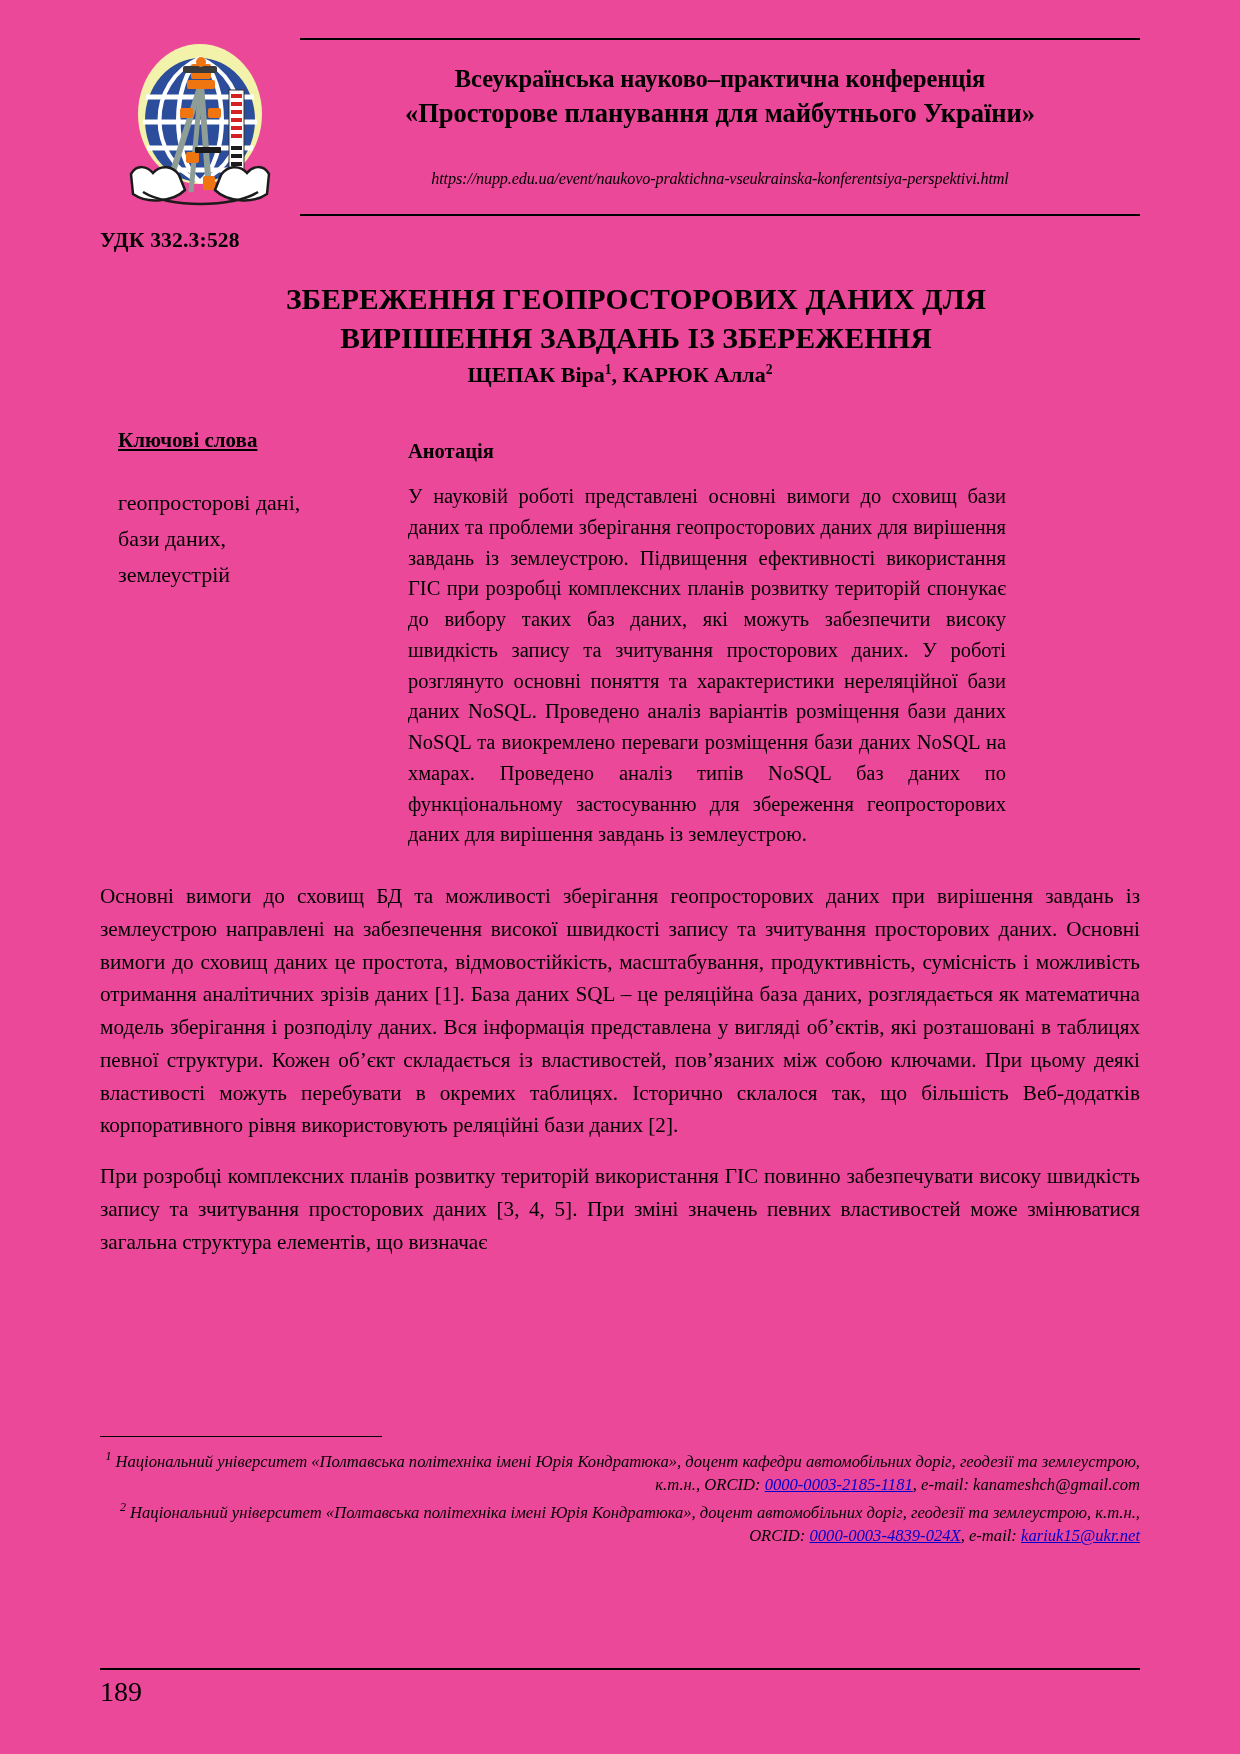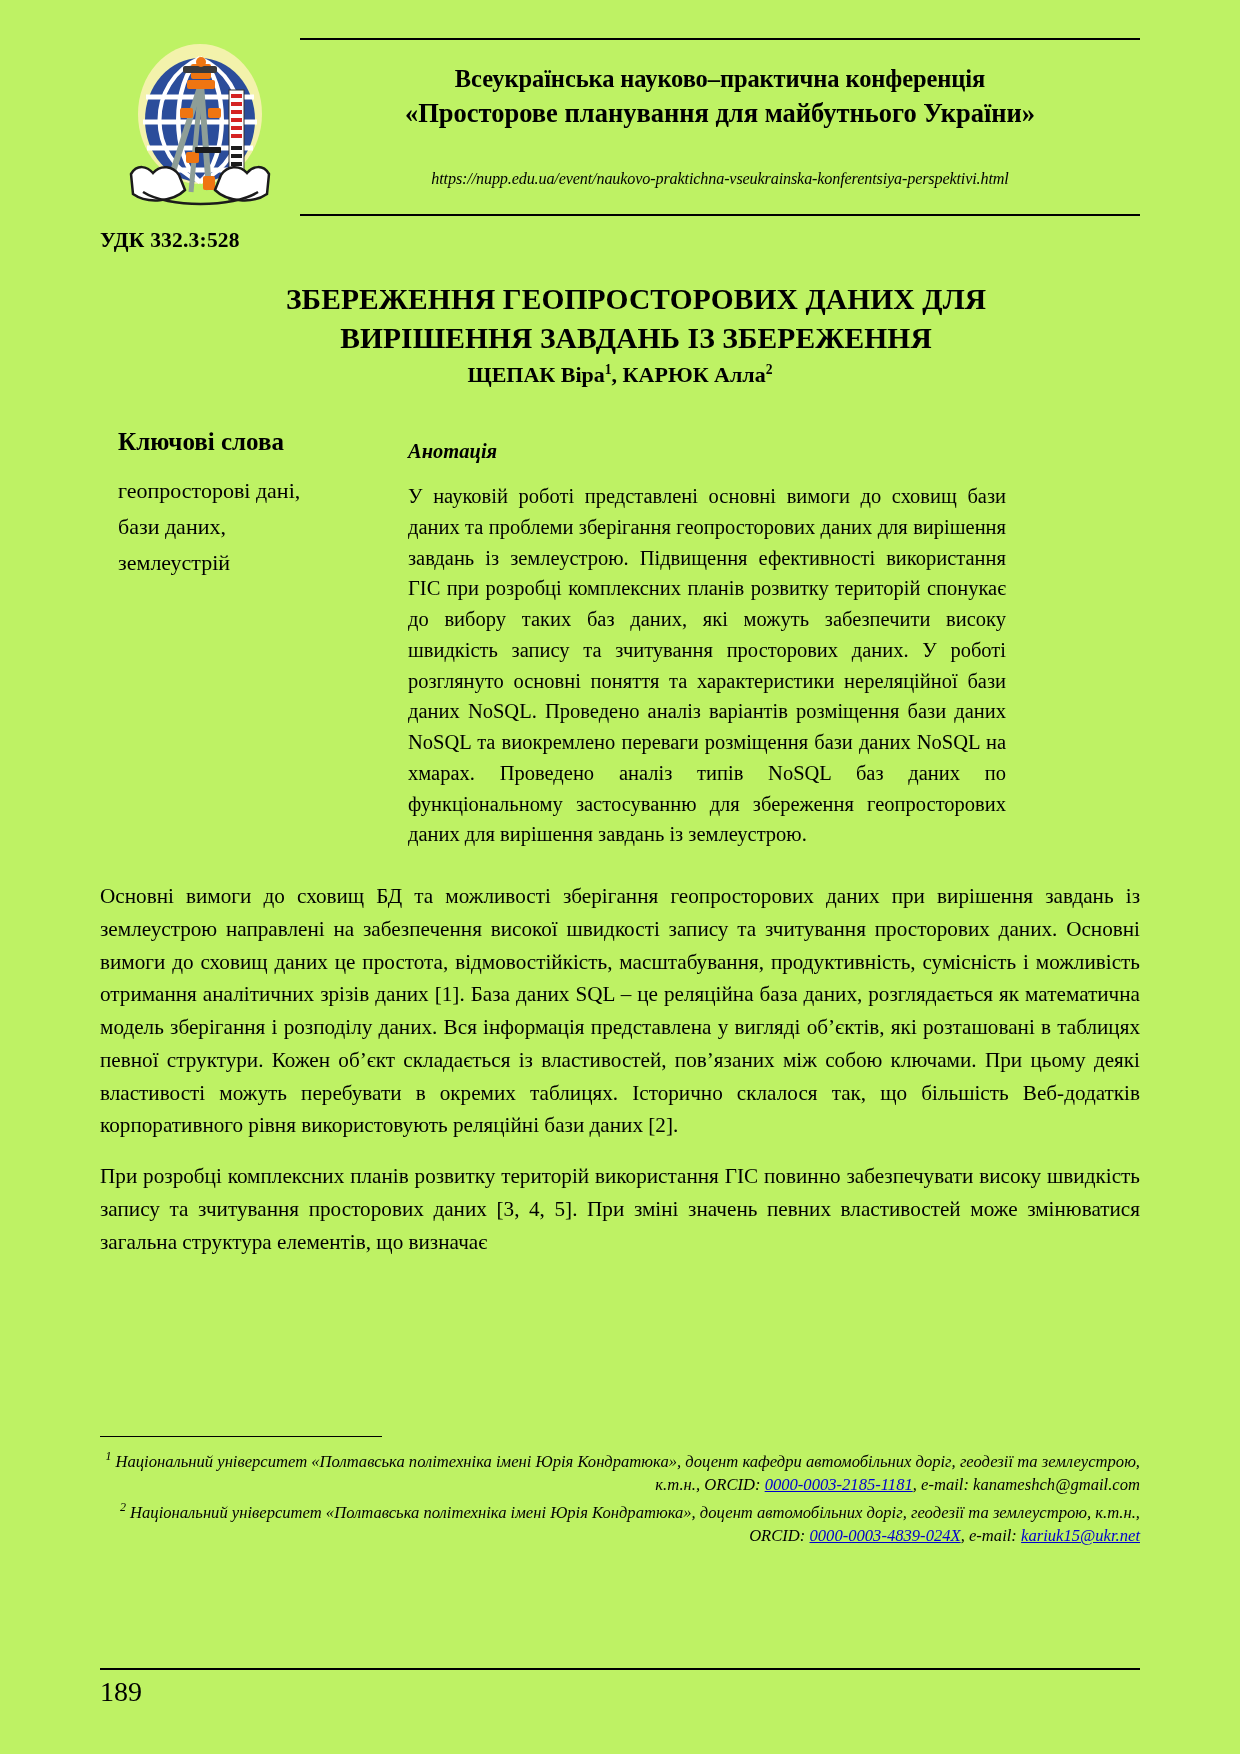--- a/index.html
+++ b/index.html
@@ -9,21 +9,21 @@
   }
   body {
     font-family: "Liberation Serif", "DejaVu Serif", serif;
     color: #000000;
   }
   .page {
     position: relative;
     width: 1240px;
     height: 1754px;
     margin: 0 auto;
-    background: #bef264;
+    background: #ec4899;
     box-sizing: border-box;
     padding: 0;
     overflow: hidden;
   }
 
   
   .header {
     position: absolute;
     left: 100px;
     top: 38px;
@@ -109,38 +109,38 @@
 
   
   .kw-col {
     position: absolute;
     left: 118px;
     top: 428px;
     width: 260px;
   }
   .kw-head {
     font-weight: bold;
-    font-size: 25px;
-    margin-bottom: 17px;
+    font-size: 21px;
+    margin-bottom: 32px;
+    text-decoration: underline;
   }
   .kw-list {
     font-size: 22px;
     line-height: 1.63;
   }
   .abs-col {
     position: absolute;
     left: 408px;
     top: 440px;
     width: 598px;
   }
   .abs-head {
     font-weight: bold;
     font-size: 20.5px;
     margin-bottom: 18px;
-    font-style: italic;
   }
   .abs-body {
     font-size: 20.5px;
     line-height: 1.5;
     text-align: justify;
     text-align-last: left;
     hyphens: none;
   }
 
   

